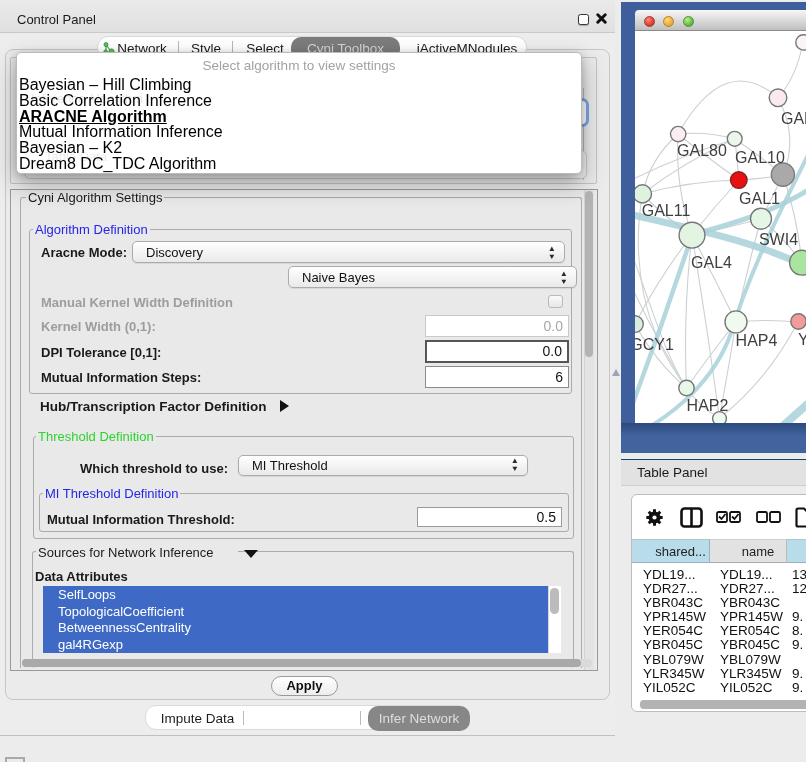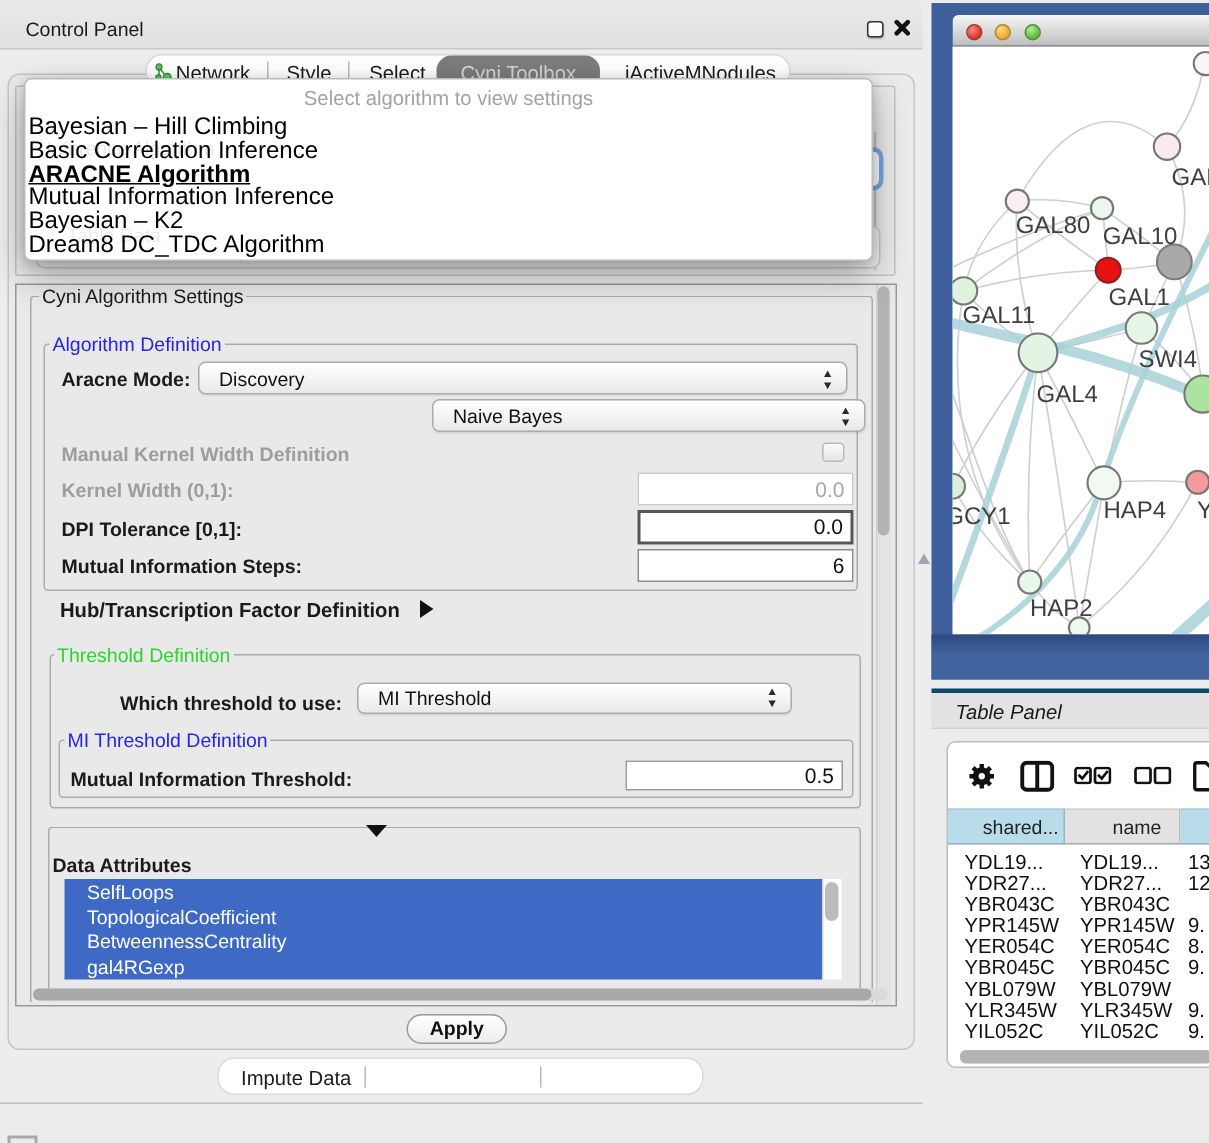--- a/index.html
+++ b/index.html
@@ -53,21 +53,21 @@
 
 #popup { left:16px; top:52px; width:566px; height:122px; background:#fff; border:1px solid #bbb; border-radius:5px; box-shadow:0 10px 25px rgba(0,0,0,0.30), 0 2px 8px rgba(0,0,0,0.18); }
 #popup .prompt { position:absolute; left:0; top:5px; width:100%; text-align:center; color:#a2a2a2; font-size:13.5px; }
 #popup .pi { position:absolute; left:2px; font-size:16px; color:#000; white-space:nowrap; }
 
 #netwin { left:621px; top:2px; width:185px; height:451px; background:#3e5f9c; }
 #net-title { left:14px; top:8px; width:171px; height:21px; background:linear-gradient(#f7f7f7,#bfbfbf); border-bottom:1px solid #8a8a8a; border-top-left-radius:4px; }
 .light { position:absolute; top:5px; width:11px; height:11px; border-radius:50%; }
 #net-canvas { left:14px; top:29px; width:171px; height:392px; background:#fff; overflow:hidden; }
 
-#tp-bar { left:621px; top:459px; width:185px; height:27px; background:#e2e2e2; border-top:3px solid #0c4a6e; border-bottom:1px solid #d0d0d0;font-style:italic; }
+#tp-bar { left:621px; top:459px; width:185px; height:27px; background:#e2e2e2; border-top:1px solid #0c4a6e; border-bottom:1px solid #d0d0d0; }
 #tp-bar span { position:absolute; left:16px; top:5px; font-size:13.5px; color:#1a1a1a; }
 #tablewin { left:631px; top:494px; width:176px; height:218px; background:#fff; border:1px solid #bdbdbd; border-radius:6px 0 0 6px; overflow:hidden; }
 .hcell { position:absolute; top:44px; height:24px; font-size:13px; color:#222; text-align:center; line-height:24px; border-right:1px solid #9ab4be; border-top:1px solid #b0c4cc; border-bottom:1px solid #9ab4be; }
 .trow { position:absolute; font-size:13.5px; color:#111; white-space:nowrap; }
 #twin-hsb { position:absolute; left:8px; top:205px; width:168px; height:9px; background:#e6e6e6; border-radius:4px; }
 #twin-hsb div { position:absolute; left:0; top:0; width:168px; height:9px; background:#b3b3b3; border-radius:4px; }
 #corner-btn { left:5px; top:757px; width:20px; height:8px; border:2px solid #a9a9a9; background:#ebebeb; }
 </style>
 </head>
 <body>
@@ -123,20 +123,21 @@
       <span class="ct" style="top:2px;">MI Threshold</span>
       <span class="arrows" style="top:1px;">▲<br>▼</span>
     </div>
 
   <div class="abs group" style="left:39px;top:493px;width:530px;height:39px;"></div>
   <div class="abs glabel blue" style="left:43px;top:486px;">MI Threshold Definition</div>
   <div class="abs lbl" style="left:47px;top:512px;">Mutual Information Threshold:</div>
   <div class="abs field" style="left:417px;top:507px;width:145px;height:20px;border-color:#9b9b9b;line-height:18px;">0.5</div>
 
   <div class="abs group" style="left:32px;top:551px;width:542px;height:117px;border-bottom:none;"></div>
+  <div class="abs glabel" style="left:36px;top:545px;padding-right:24px;">Sources for Network Inference</div>
   <div class="abs" style="left:244px;top:550px;width:0;height:0;border-top:8px solid #111;border-left:7px solid transparent;border-right:7px solid transparent;"></div>
   <div class="abs lbl" style="left:35px;top:569px;">Data Attributes</div>
   <div id="attr-list" class="abs">
     <div class="li" style="top:1px;">SelfLoops</div>
     <div class="li" style="top:18px;">TopologicalCoefficient</div>
     <div class="li" style="top:34px;">BetweennessCentrality</div>
     <div class="li" style="top:51px;">gal4RGexp</div>
   </div>
   <div id="list-sb" class="abs"></div>
   <div id="list-thumb" class="abs"></div>
@@ -159,20 +160,21 @@
     </svg>
     <div class="tab" style="left:16px;width:56px;line-height:23px;">Network</div>
     <div class="tabsep" style="left:80px;"></div>
     <div class="tab" style="left:88px;width:40px;line-height:23px;">Style</div>
     <div class="tabsep" style="left:134px;"></div>
     <div class="tab" style="left:147px;width:40px;line-height:23px;">Select</div>
     <div class="tab" style="left:309px;width:120px;line-height:23px;">jActiveMNodules</div>
   </div>
 
   <div id="bottabs" class="abs tabbar" style="left:145px;top:705px;width:324px;height:25px;">
+    <div class="tabsel" style="left:222px;top:0;width:102px;height:25px;line-height:25px;font-size:13.5px;background:#878787;color:#dedede;">Infer Network</div>
     <div class="tab" style="left:6px;width:91px;line-height:25px;">Impute Data</div>
     <div class="tabsep" style="left:97px;top:5px;"></div>
     <div class="tabsep" style="left:214px;top:5px;"></div>
   </div>
 
   <div class="abs" style="left:24px;top:150px;width:563px;height:29px;border:1px solid #c9c9c9;border-radius:6px;background:#f2f2f2;"></div>
 
   <div id="popup" class="abs">
     <div class="prompt">Select algorithm to view settings</div>
     <div class="abs" style="left:14px;top:38px;font-size:13px;color:rgba(120,120,120,0.18);">Inference Algorithm</div>

